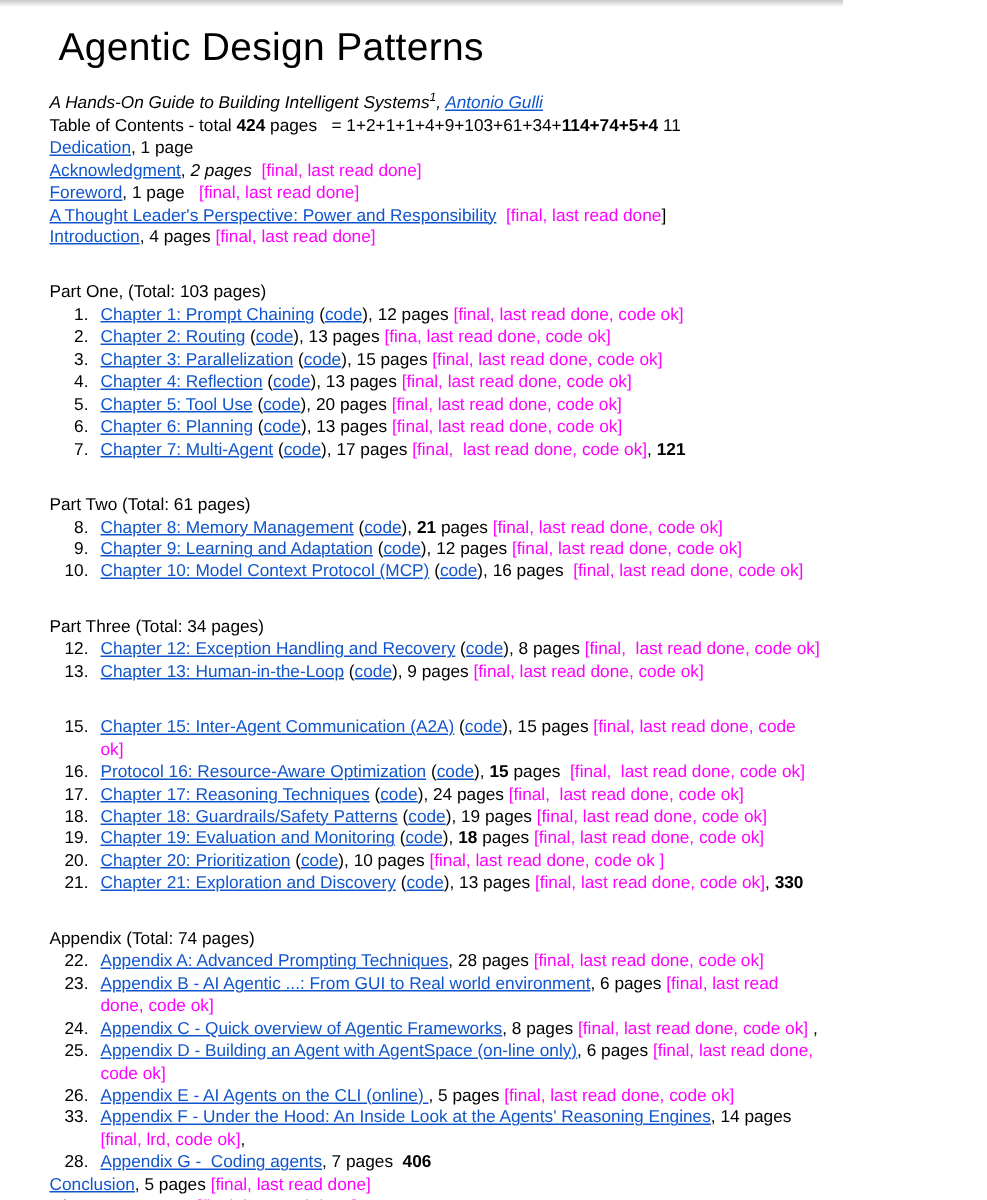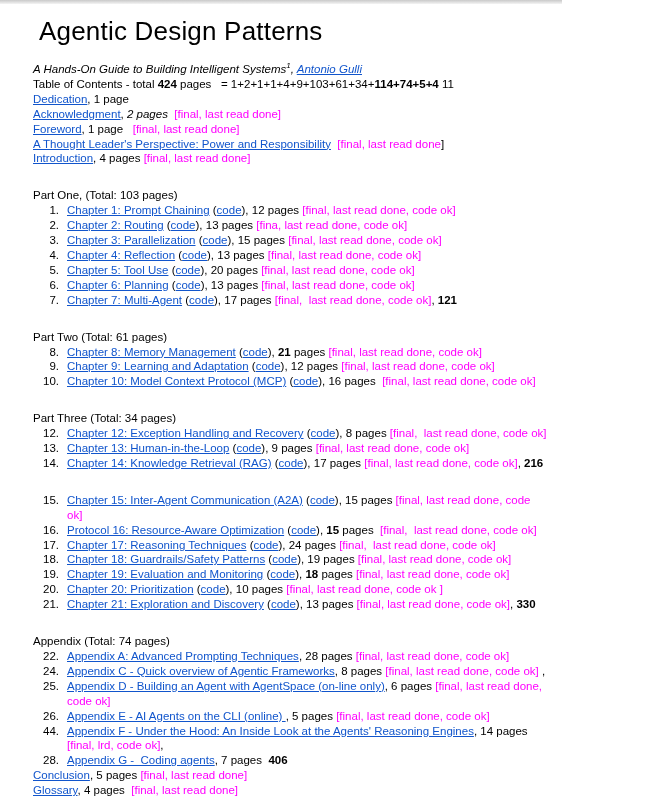--- a/index.html
+++ b/index.html
@@ -94,24 +94,20 @@
         <div class="section">
           <div class="line">Part Three (Total: 34 pages)</div>
           <div class="item">
             <span class="num">12.</span>
             <div class="ibody line"><span class="link">Chapter 12: Exception Handling and Recovery</span><span> (</span><span class="link">code</span><span>), 8 pages </span><span class="status">[final,  last read done, code ok]</span></div>
           </div>
           <div class="item">
             <span class="num">13.</span>
             <div class="ibody line"><span class="link">Chapter 13: Human-in-the-Loop</span><span> (</span><span class="link">code</span><span>), 9 pages </span><span class="status">[final, last read done, code ok]</span></div>
           </div>
-          <div class="item">
-            <span class="num">14.</span>
-            <div class="ibody line"><span class="link">Chapter 14: Knowledge Retrieval (RAG)</span><span> (</span><span class="link">code</span><span>), 17 pages </span><span class="status">[final, last read done, code ok]</span><span>, </span><span class="b">216</span></div>
-          </div>
         </div>
         <div class="section">
           <div class="item">
             <span class="num">15.</span>
             <div class="ibody line"><span class="link">Chapter 15: Inter-Agent Communication (A2A)</span><span> (</span><span class="link">code</span><span>), 15 pages </span><span class="status">[final, last read done, code ok]</span></div>
           </div>
           <div class="item">
             <span class="num">16.</span>
             <div class="ibody line"><span class="link">Protocol 16: Resource-Aware Optimization</span><span> (</span><span class="link">code</span><span>), </span><span class="b">15</span><span> pages  </span><span class="status">[final,  last read done, code ok]</span></div>
           </div>
@@ -136,33 +132,37 @@
             <div class="ibody line"><span class="link">Chapter 21: Exploration and Discovery</span><span> (</span><span class="link">code</span><span>), 13 pages </span><span class="status">[final, last read done, code ok]</span><span>, </span><span class="b">330</span></div>
           </div>
         </div>
         <div class="section">
           <div class="line">Appendix (Total: 74 pages)</div>
           <div class="item">
             <span class="num">22.</span>
             <div class="ibody line"><span class="link">Appendix A: Advanced Prompting Techniques</span><span>, 28 pages </span><span class="status">[final, last read done, code ok]</span></div>
           </div>
           <div class="item">
+            <span class="num">23.</span>
+            <div class="ibody line"><span class="link">Appendix B - AI Agentic ...: From GUI to Real world environment</span><span>, 6 pages </span><span class="status">[final, last read done, code ok]</span></div>
+          </div>
+          <div class="item">
             <span class="num">24.</span>
             <div class="ibody line"><span class="link">Appendix C - Quick overview of Agentic Frameworks</span><span>, 8 pages </span><span class="status">[final, last read done, code ok]</span><span> ,</span></div>
           </div>
           <div class="item">
             <span class="num">25.</span>
             <div class="ibody line"><span class="link">Appendix D - Building an Agent with AgentSpace (on-line only)</span><span>, 6 pages </span><span class="status">[final, last read done, code ok]</span></div>
           </div>
           <div class="item">
             <span class="num">26.</span>
             <div class="ibody line"><span class="link">Appendix E - AI Agents on the CLI (online) </span><span>, 5 pages </span><span class="status">[final, last read done, code ok]</span></div>
           </div>
           <div class="item">
-            <span class="num">44.</span>
+            <span class="num">33.</span>
             <div class="ibody line"><span class="link">Appendix F - Under the Hood: An Inside Look at the Agents' Reasoning Engines</span><span>, 14 pages </span><span class="status">[final, lrd, code ok]</span><span>,</span></div>
           </div>
           <div class="item">
             <span class="num">28.</span>
             <div class="ibody line"><span class="link">Appendix G -  Coding agents</span><span>, 7 pages  </span><span class="b">406</span></div>
           </div>
         </div>
       </div>
     <div id="footer">
         <div class="line"><span class="link">Conclusion</span><span>, 5 pages </span><span class="status">[final, last read done]</span></div>

